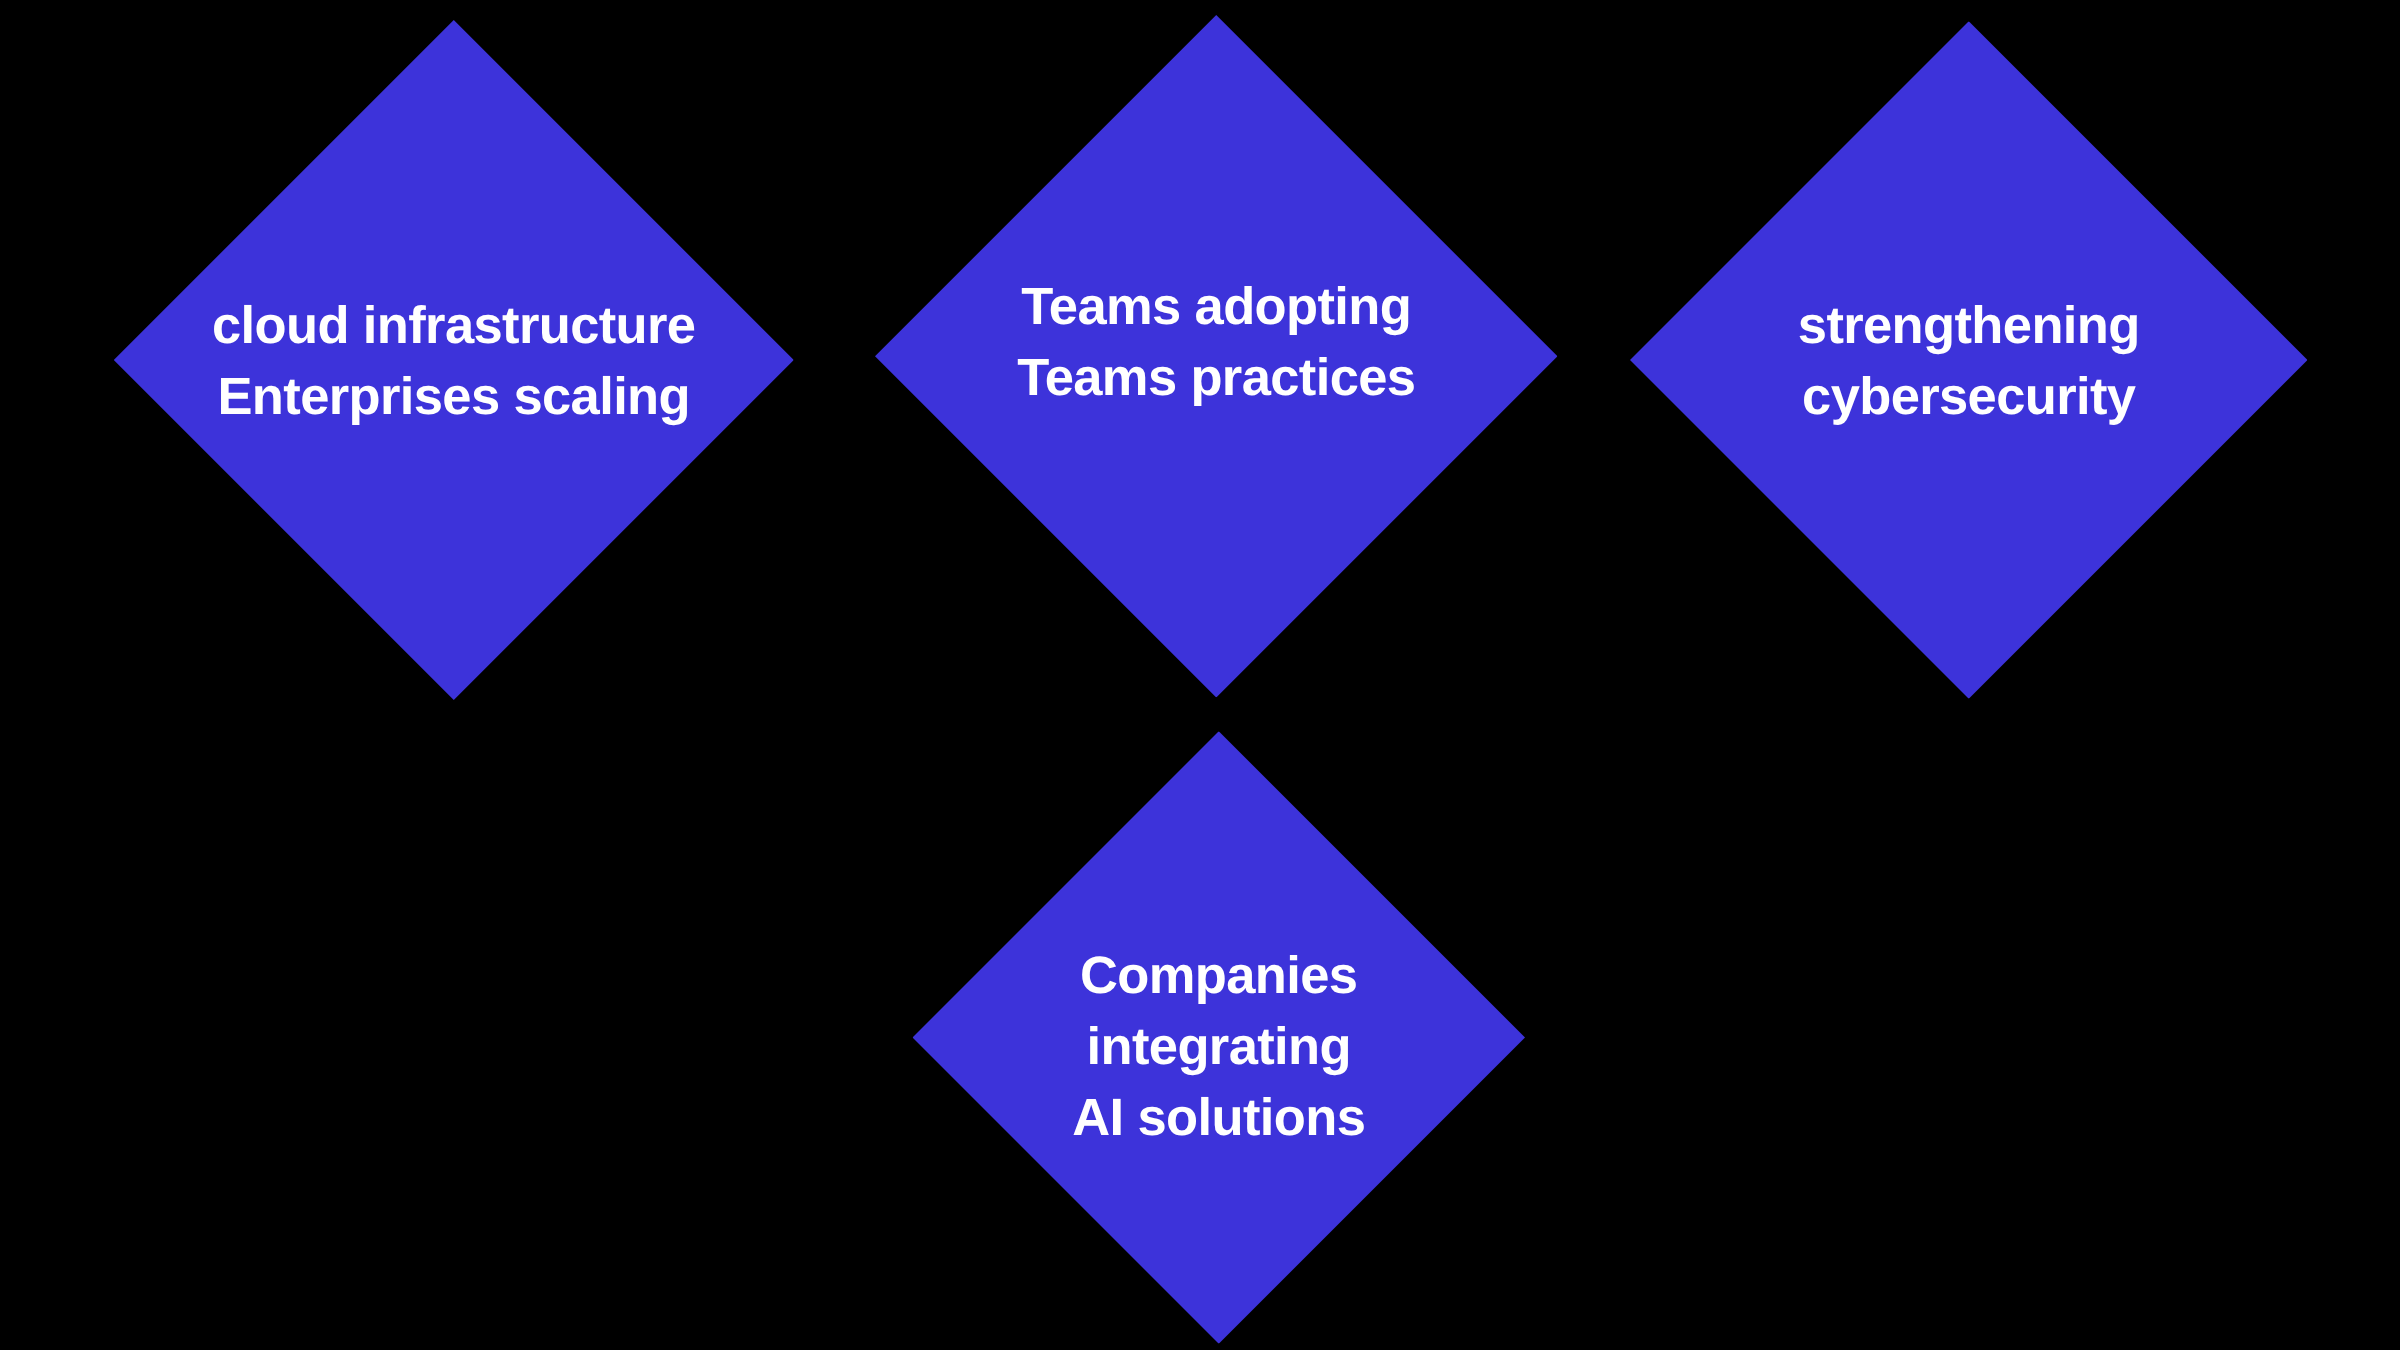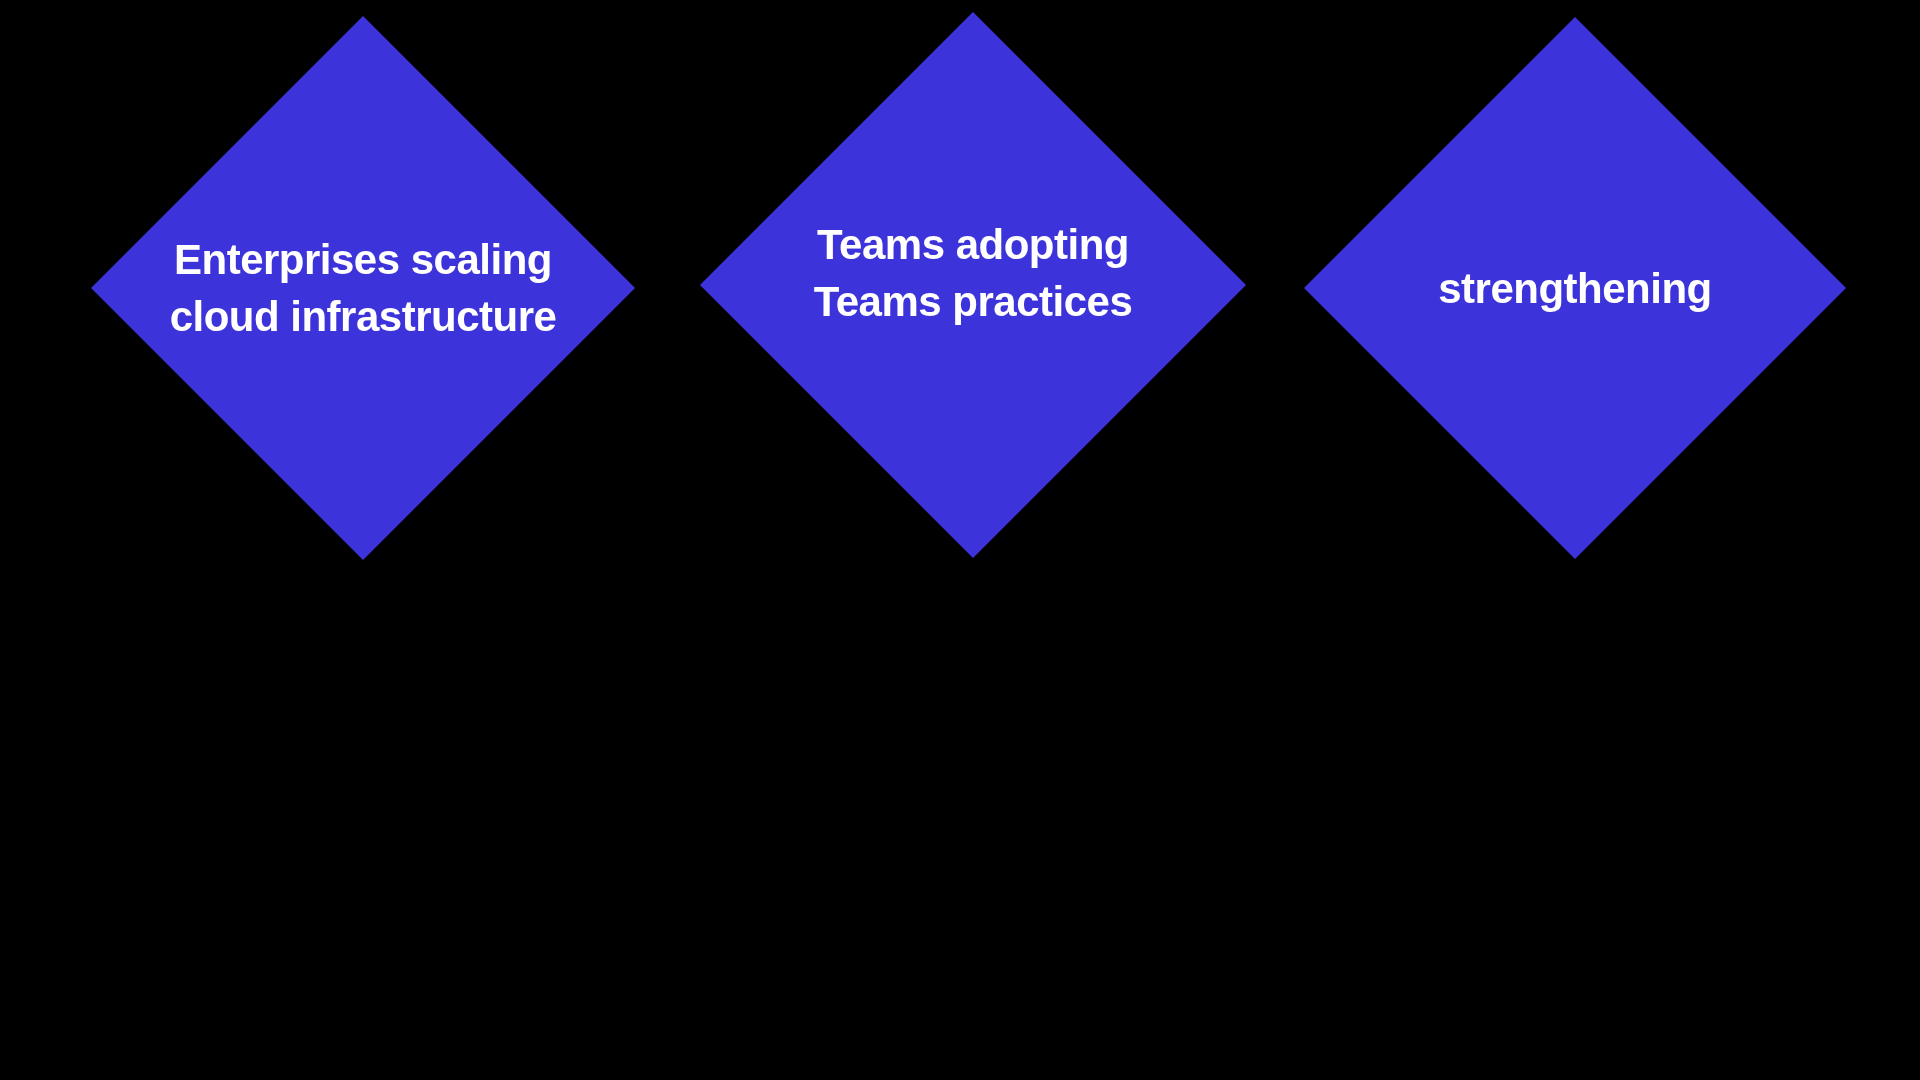--- a/index.html
+++ b/index.html
@@ -41,34 +41,42 @@
   #node-ai .label     { transform: translateY(6px); }
   .line:empty { display: none; }
 </style>
 </head>
 <body>
 
 <div id="canvas">
 
   <div class="diamond" id="node-cloud">
     <div class="label">
+      <div class="line">cloud infrastructure</div>
       <div class="line">Enterprises scaling</div>
-      <div class="line">cloud infrastructure</div>
 
     </div>
   </div>
 
   <div class="diamond" id="node-devops">
     <div class="label">
       <div class="line">Teams adopting</div>
       <div class="line">Teams practices</div>
 
     </div>
   </div>
 
   <div class="diamond" id="node-cyber">
     <div class="label">
       <div class="line">strengthening</div>
+      <div class="line">cybersecurity</div>
     </div>
   </div>
 
+  <div class="diamond" id="node-ai">
+    <div class="label">
+      <div class="line">Companies</div>
+      <div class="line">integrating</div>
+      <div class="line">AI solutions</div>
+    </div>
+  </div>
 
 </div>
 
 </body></html>

